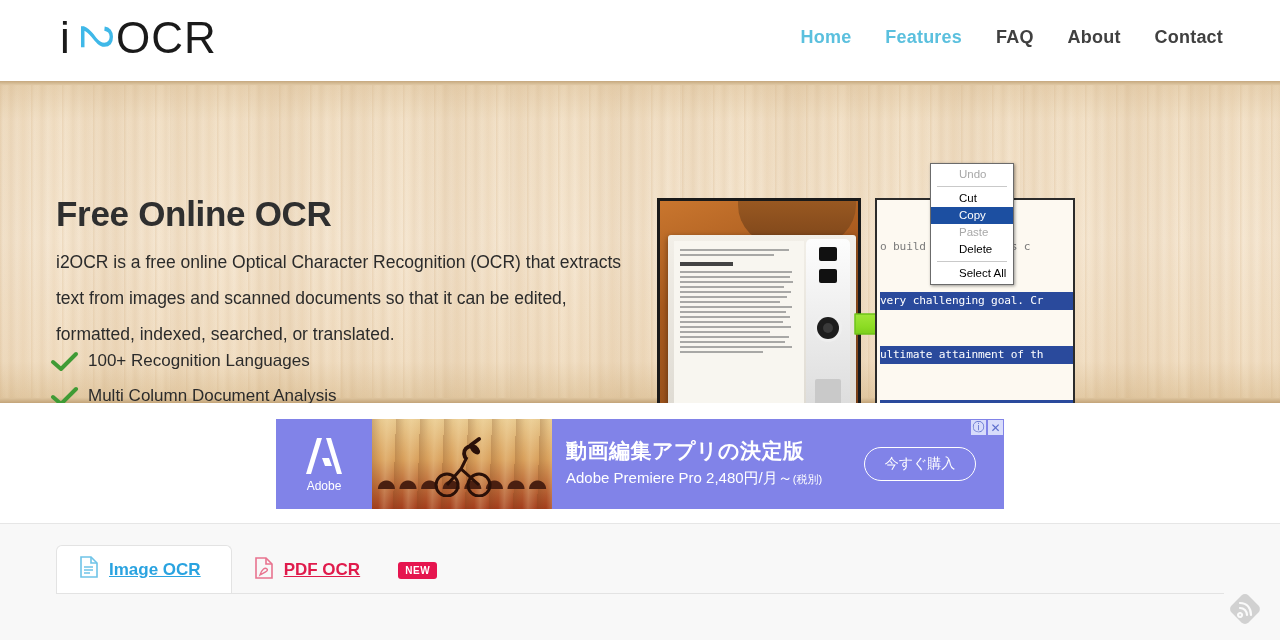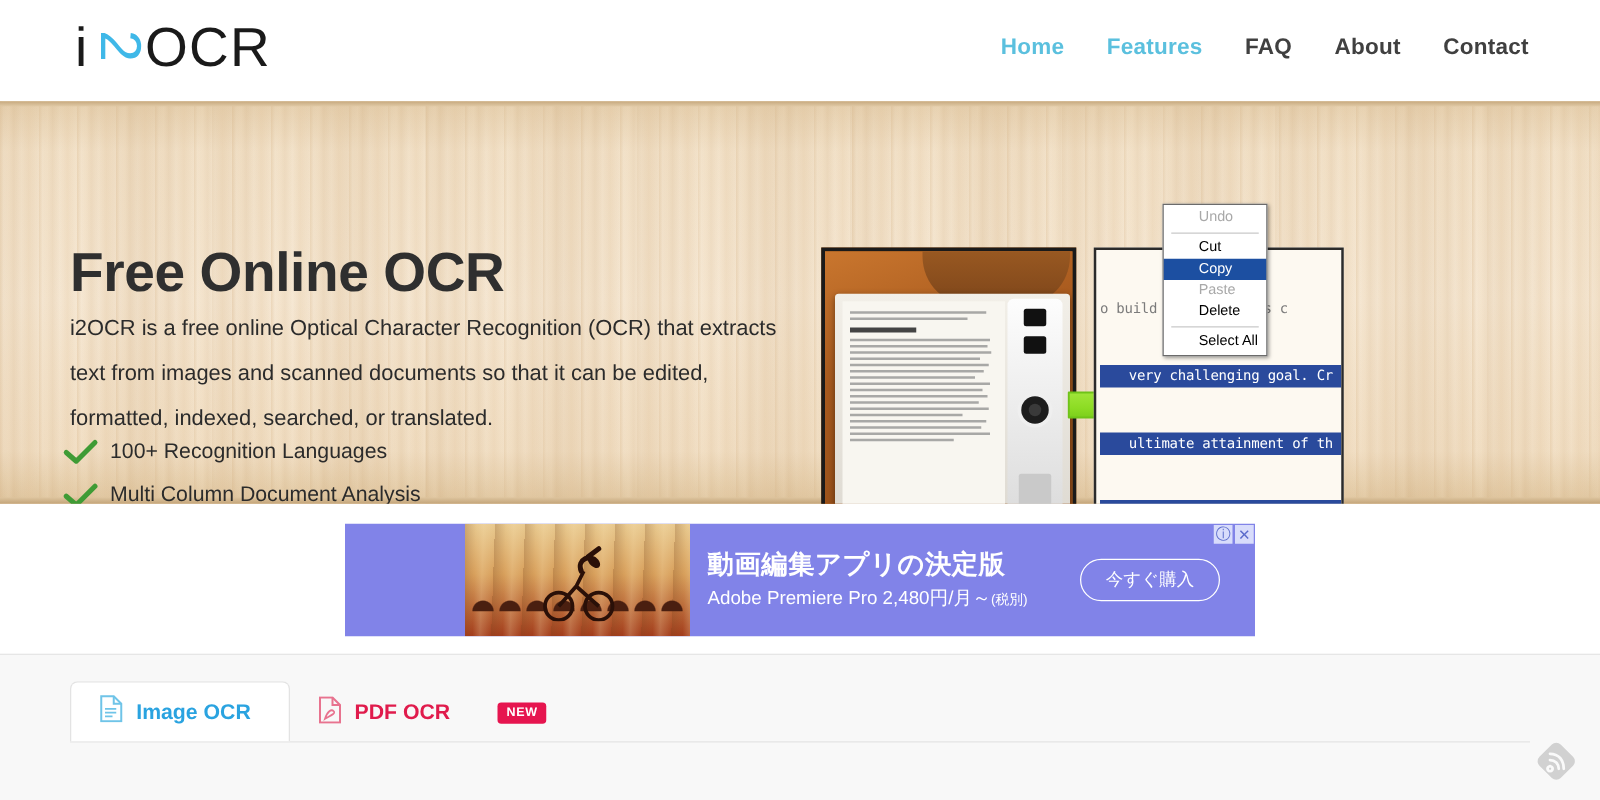--- a/index.html
+++ b/index.html
@@ -70,21 +70,21 @@
     position: absolute; left: 0; top: 0; width: 100%; height: 4px;
     background: linear-gradient(180deg,#c6a87e,#e0c9a5);
   }
   .hero-bottom-edge {
     position: absolute; left: 0; bottom: 0; width: 100%; height: 5px;
     background: linear-gradient(180deg,#ddc49e,#c3a479);
   }
 
   .hero-title {
     position: absolute; left: 56px; top: 113px;
-    font-size: 44px; font-weight: bold;
+    font-size: 35px; font-weight: bold;
     color: #2f2f2f; letter-spacing: -0.3px;
   }
   .hero-desc {
     position: absolute; left: 56px; top: 163px;
     width: 580px;
     font-size: 17.5px; color: #2b2b2b;
     line-height: 36px;
   }
 
   .feature-list {
@@ -179,21 +179,21 @@
     overflow: hidden;
     font-family: "DejaVu Sans Mono", monospace;
     font-size: 11.2px;
     line-height: 18px;
     color: #111;
     padding: 2px 0 0 3px;
     white-space: pre;
     letter-spacing: -0.2px;
   }
   .ocr-line.sel {
-    background: #2a4a9c; color: #ffffff; padding-left: 23px;
+    background: #2a4a9c; color: #ffffff;
   }
   .ocr-line.dim { color: #7b7b7b; }
 
   .ctx-menu {
     position: absolute; left: 930px; top: 163px;
     width: 84px;
     background: #ffffff;
     border: 1px solid #6b6b6b;
     box-shadow: 1px 1px 3px rgba(0,0,0,.4);
     font-family: "Liberation Sans", sans-serif;
@@ -298,20 +298,21 @@
     position: absolute; left: 56px; top: 21px;
     display: flex; align-items: flex-end;
   }
   .tab {
     height: 46px;
     display: flex; align-items: center;
     padding: 0 22px;
     font-size: 17px; font-weight: bold;
     cursor: pointer;
     gap: 10px;
+    text-decoration: underline;
   }
   .tab.active {
     background: #ffffff;
     color: #2aa3e0;
     border-radius: 6px 6px 0 0;
     border: 1px solid #e3e3e3;
     border-bottom: none;
     padding: 0 30px 0 22px;
     height: 48px;
   }
@@ -471,20 +472,28 @@
     <div class="ctx-item hl">Copy</div>
     <div class="ctx-item disabled">Paste</div>
     <div class="ctx-item">Delete</div>
     <div class="ctx-sep"></div>
     <div class="ctx-item">Select All</div>
   </div>
 </section>
 
 <div class="ad">
 
+  <div class="ad-adobe">
+    <svg width="42" height="40" viewBox="0 0 42 40">
+      <path d="M3 38 L14 2 L19 2 L8 38 Z" fill="#ffffff"></path>
+      <path d="M23 2 L28 2 L39 38 L34 38 Z" fill="#ffffff"></path>
+      <path d="M19 22 L26 22 L29 30 L22 30 Z" fill="#ffffff"></path>
+    </svg>
+    <span class="ad-adobe-label">Adobe</span>
+  </div>
 
   <div class="ad-photo">
     <div class="ad-photo-tent"></div>
     <div class="ad-crowd"></div>
     <div class="ad-photo-sil">
       <svg width="70" height="62" viewBox="0 0 70 62">
         <circle cx="20" cy="50" r="11" fill="none" stroke="#2a1008" stroke-width="3"></circle>
         <circle cx="52" cy="50" r="11" fill="none" stroke="#2a1008" stroke-width="3"></circle>
         <path d="M20 50 L34 34 L52 50 M34 34 L40 22" stroke="#2a1008" stroke-width="3" fill="none"></path>
         <path d="M38 22 C34 12, 46 8, 50 14 C54 20, 46 18, 44 10 L52 4" stroke="#2a1008" stroke-width="4" fill="none" stroke-linecap="round"></path>

